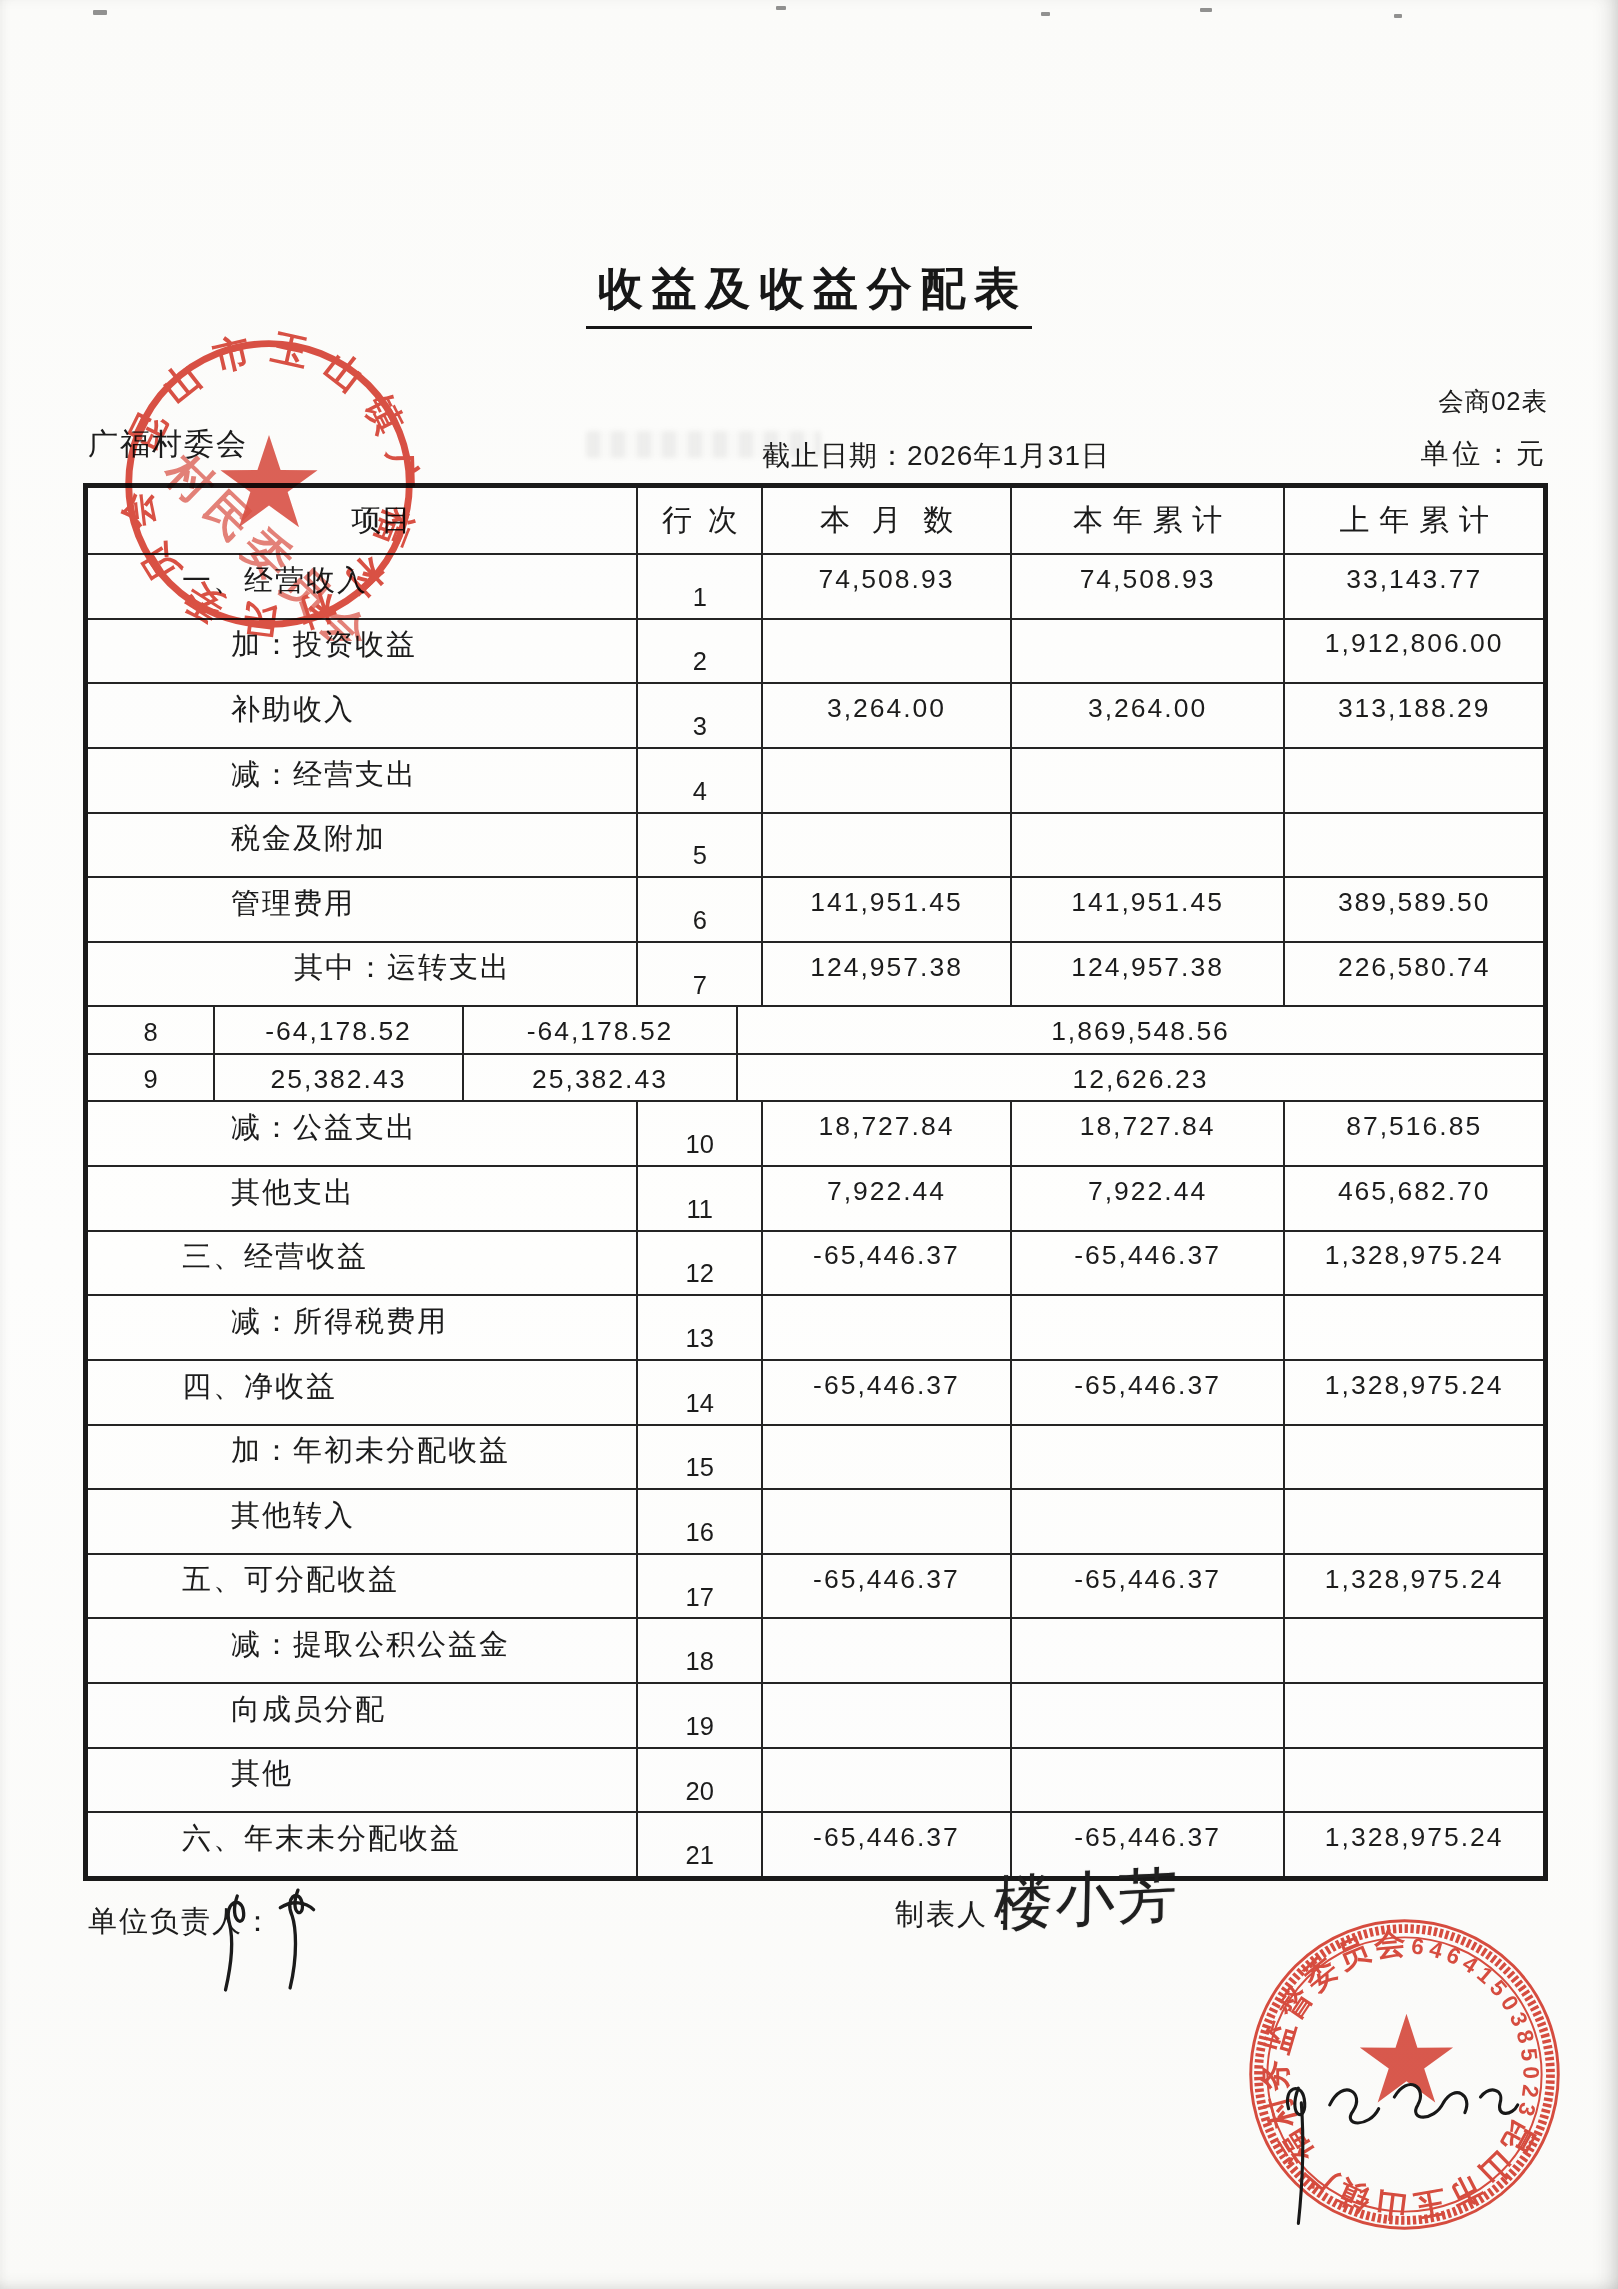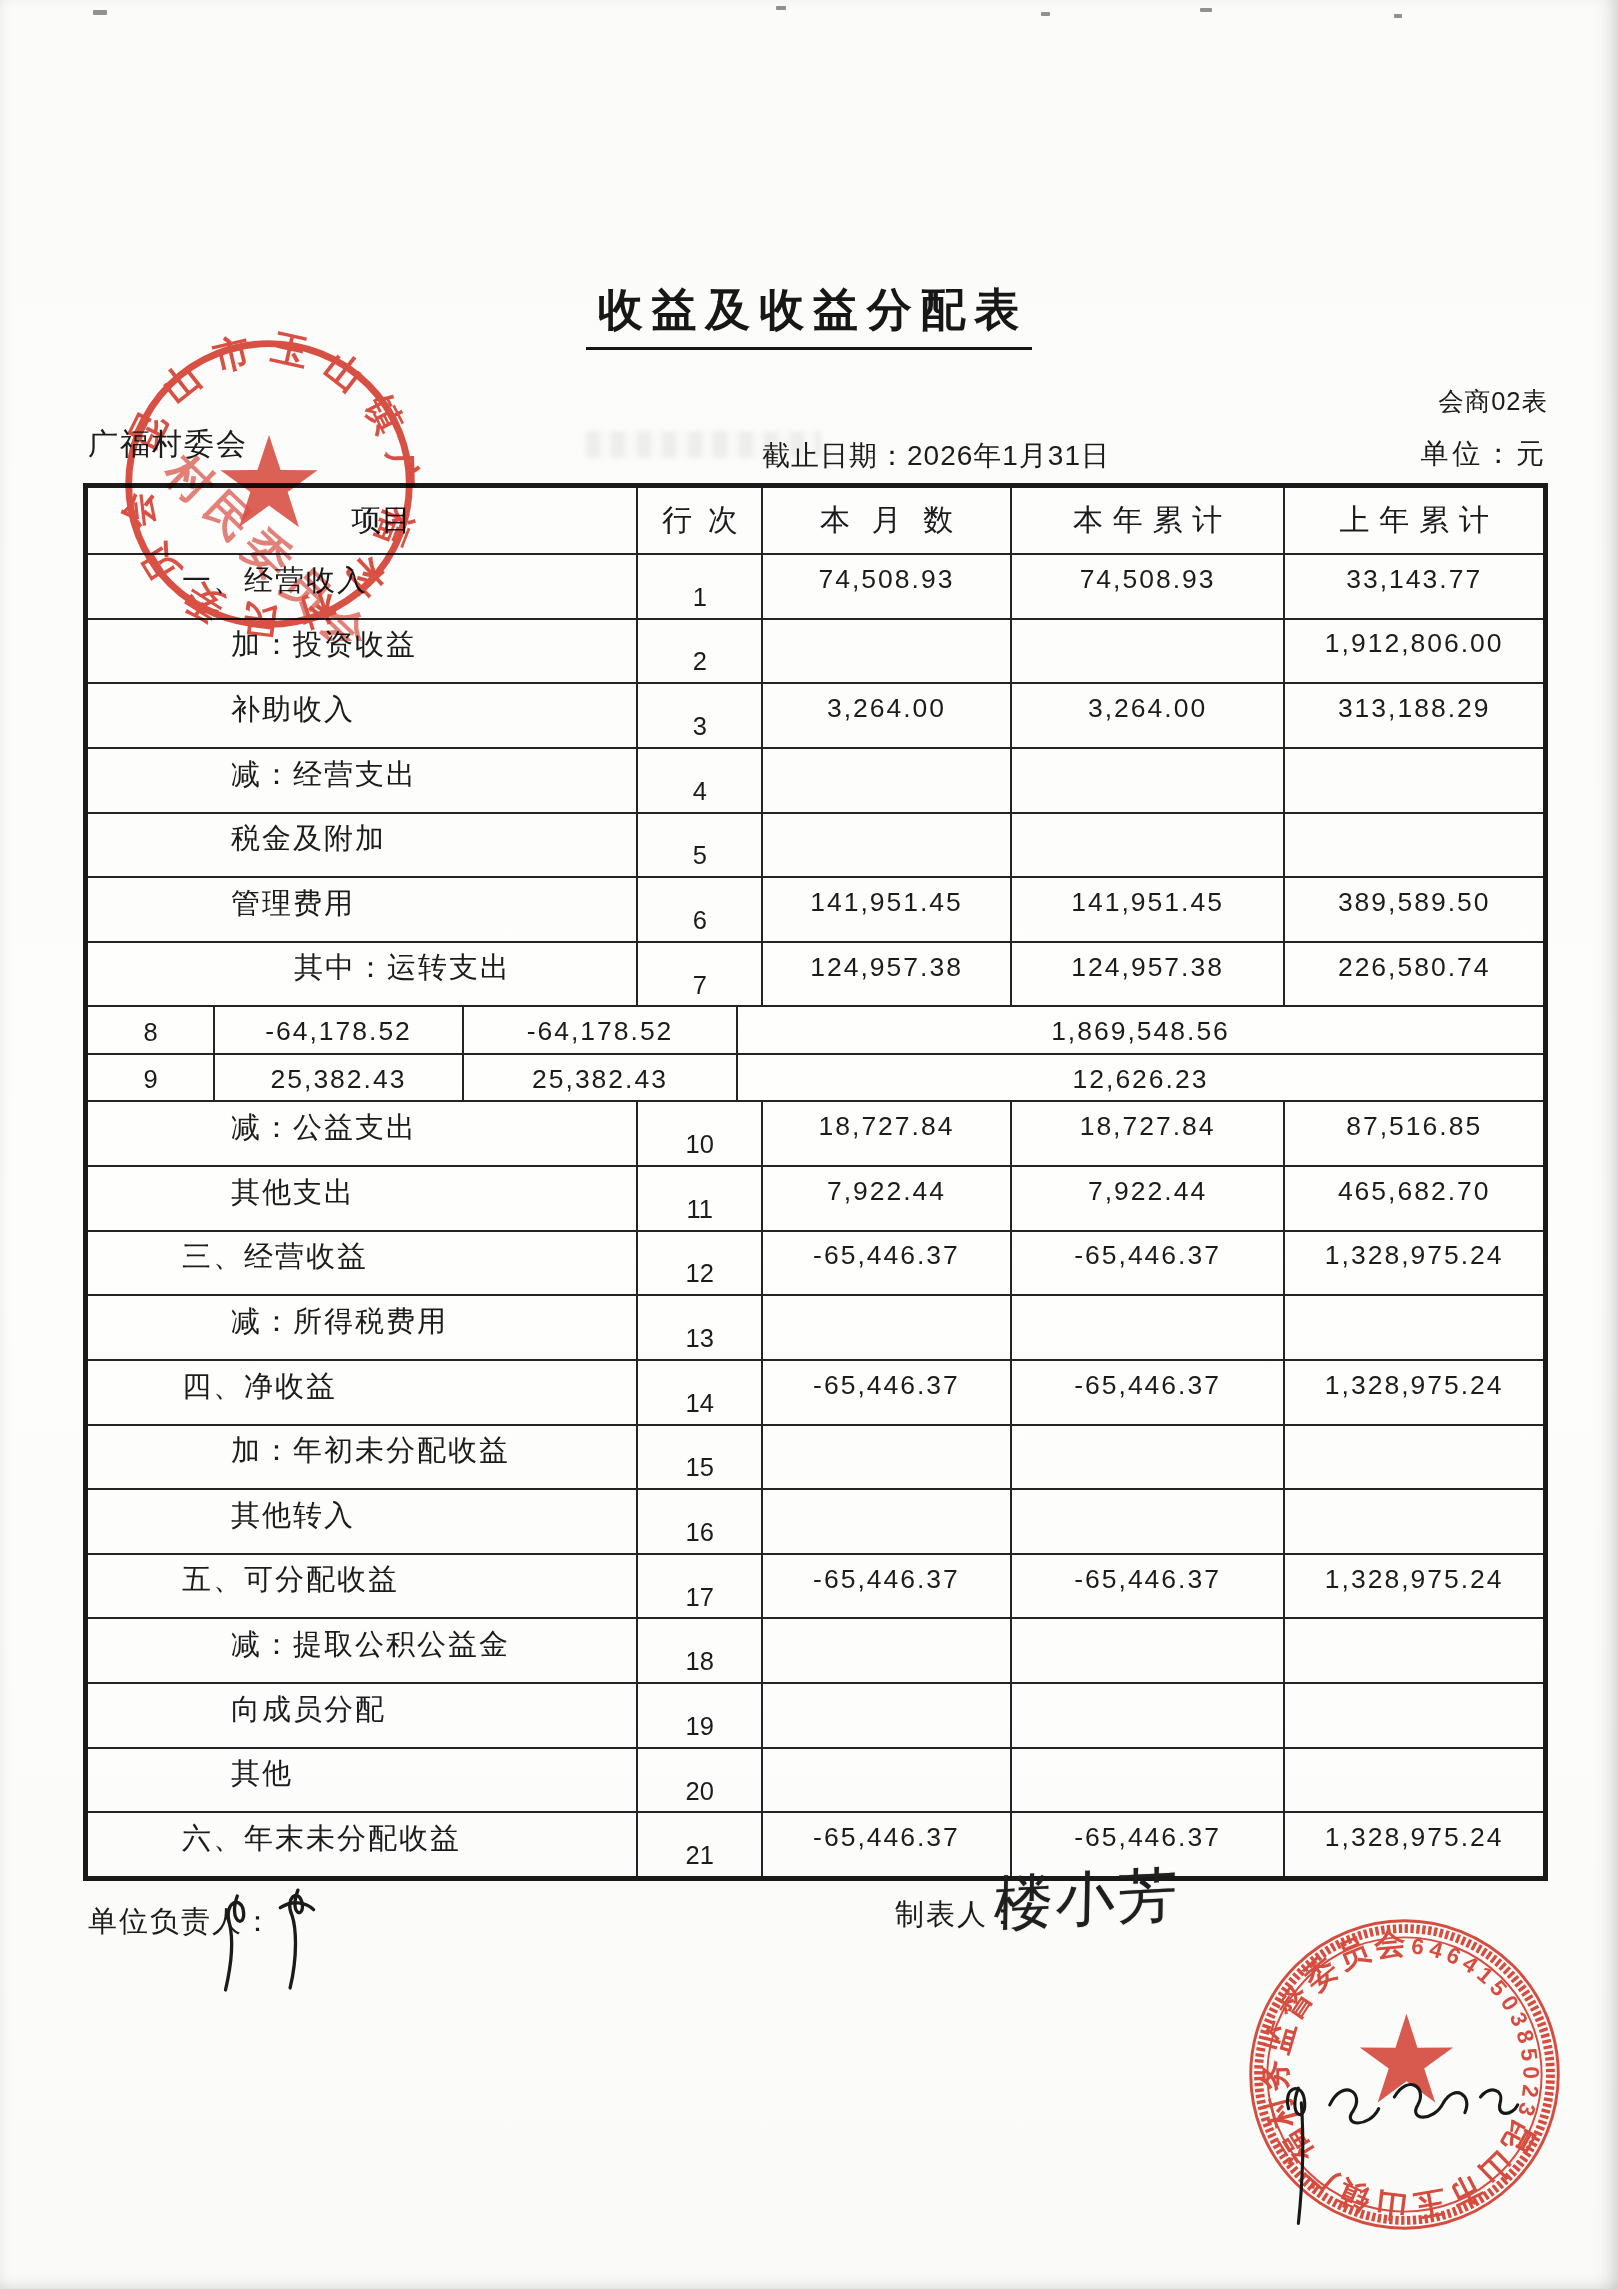--- a/index.html
+++ b/index.html
@@ -14,21 +14,21 @@
   }
   .page::after{
     content:"";position:absolute;inset:0;pointer-events:none;
     box-shadow:inset -15.7px 0 21.6px -13.7px rgba(60,60,60,.28), inset 0 -11.8px 17.6px -11.8px rgba(60,60,60,.18), inset 9.8px 0 15.7px -13.7px rgba(60,60,60,.12);
   }
   .speck{position:absolute;background:#3a3a3a;opacity:.55;border-radius:1px;}
   .bleed{position:absolute;left:586px;top:431px;width:235px;height:27.4px;
     background:repeating-linear-gradient(90deg,rgba(110,110,110,.20) 0 13.7px,rgba(110,110,110,.04) 13.7px 25.5px);
     filter:blur(2.9px);opacity:.5;border-radius:3.9px;}
 
-  .doc-title-wrap{position:absolute;left:0;right:0;top:280px;text-align:center;}
+  .doc-title-wrap{position:absolute;left:0;right:0;top:259px;text-align:center;}
   .doc-title{
     display:inline-block;font-size:45px;font-weight:700;letter-spacing:8.8px;
     padding:0 3.9px 6.9px 11.8px;border-bottom:3.9px solid #161616;color:#171717;
   }
   .form-code{position:absolute;right:70px;top:384px;font-size:25.5px;letter-spacing:1px;}
   .unit-name{position:absolute;left:88px;top:424px;font-size:30px;letter-spacing:2px;}
   .date-line{position:absolute;left:762px;top:437px;font-size:28px;letter-spacing:1px;}
   .unit-label{position:absolute;right:70px;top:435px;font-size:28px;letter-spacing:3.9px;}
 
   

